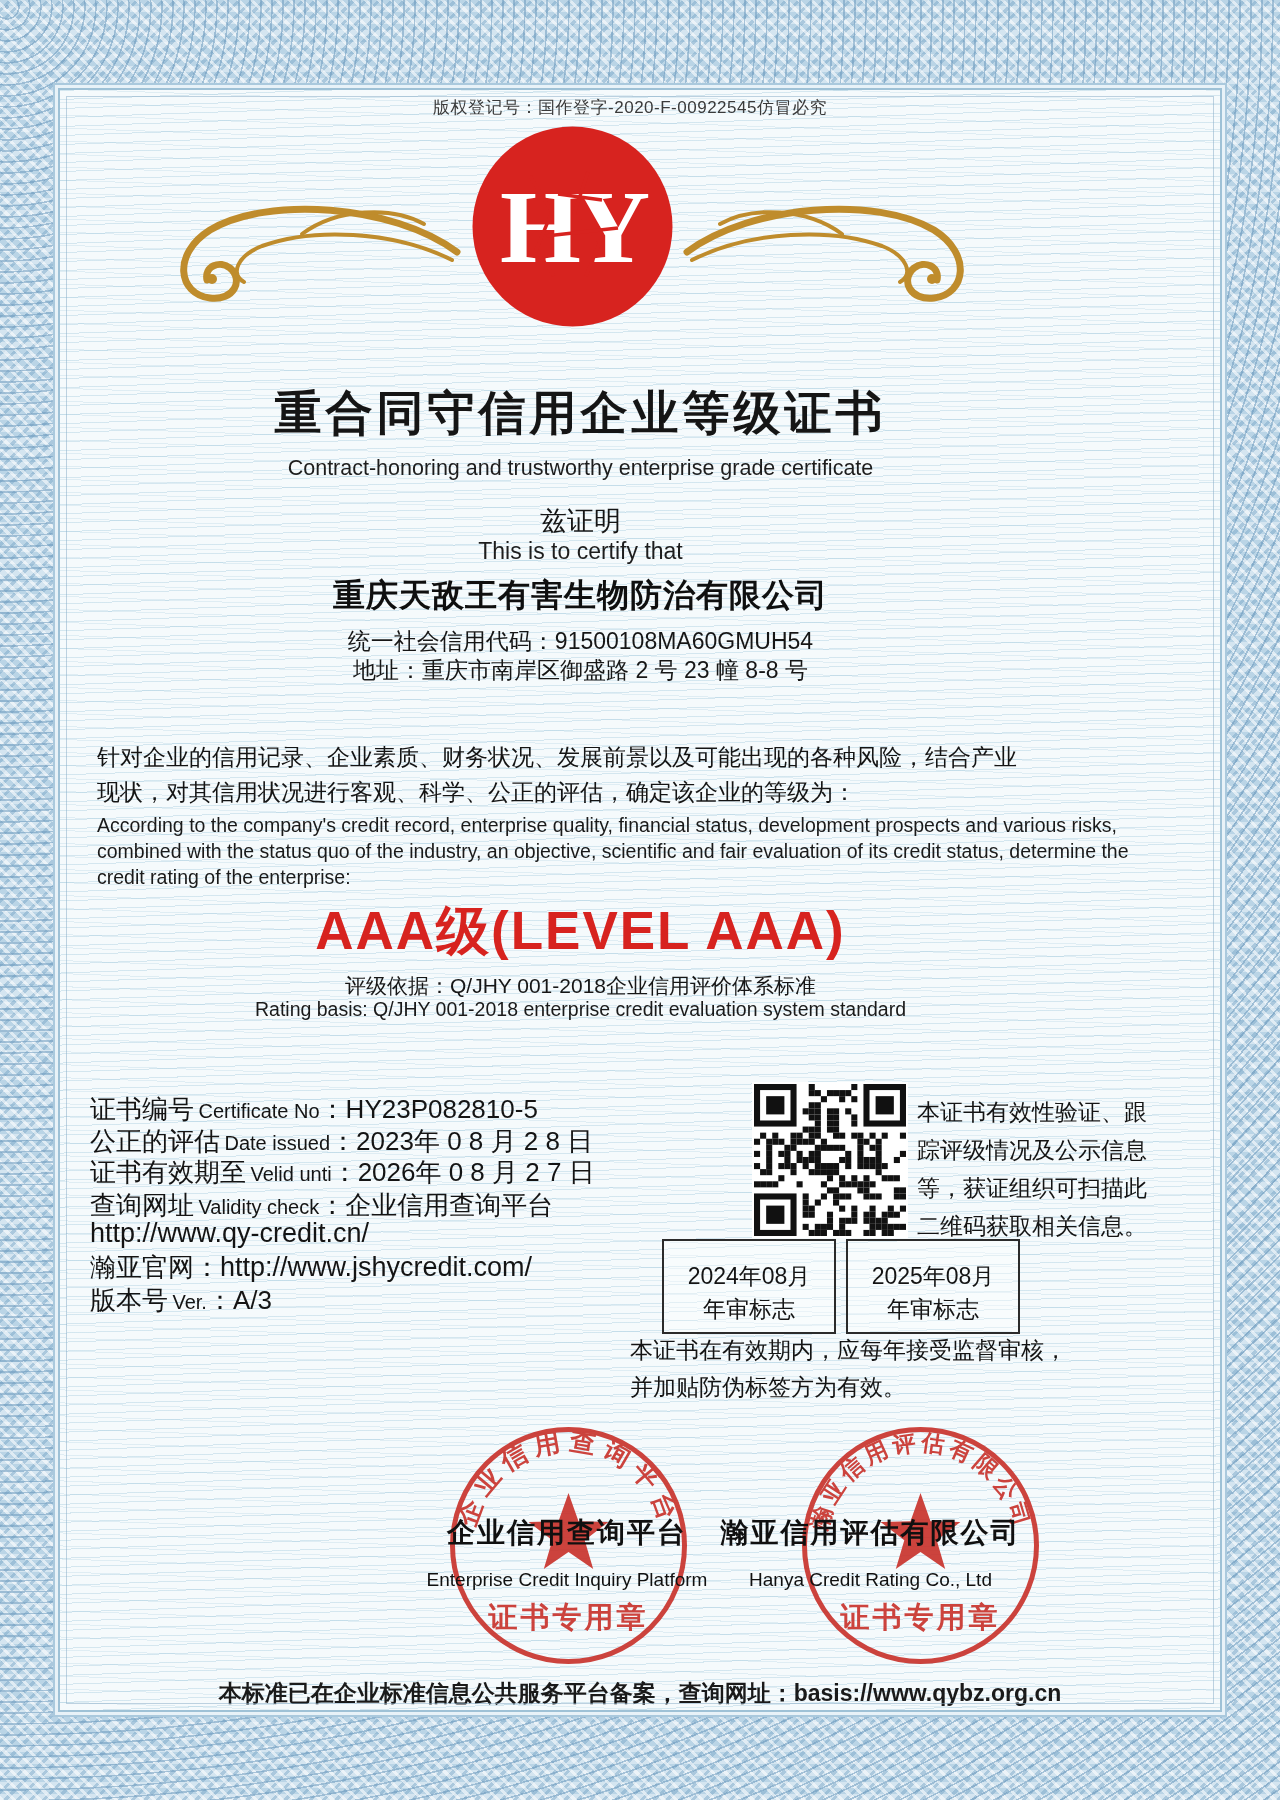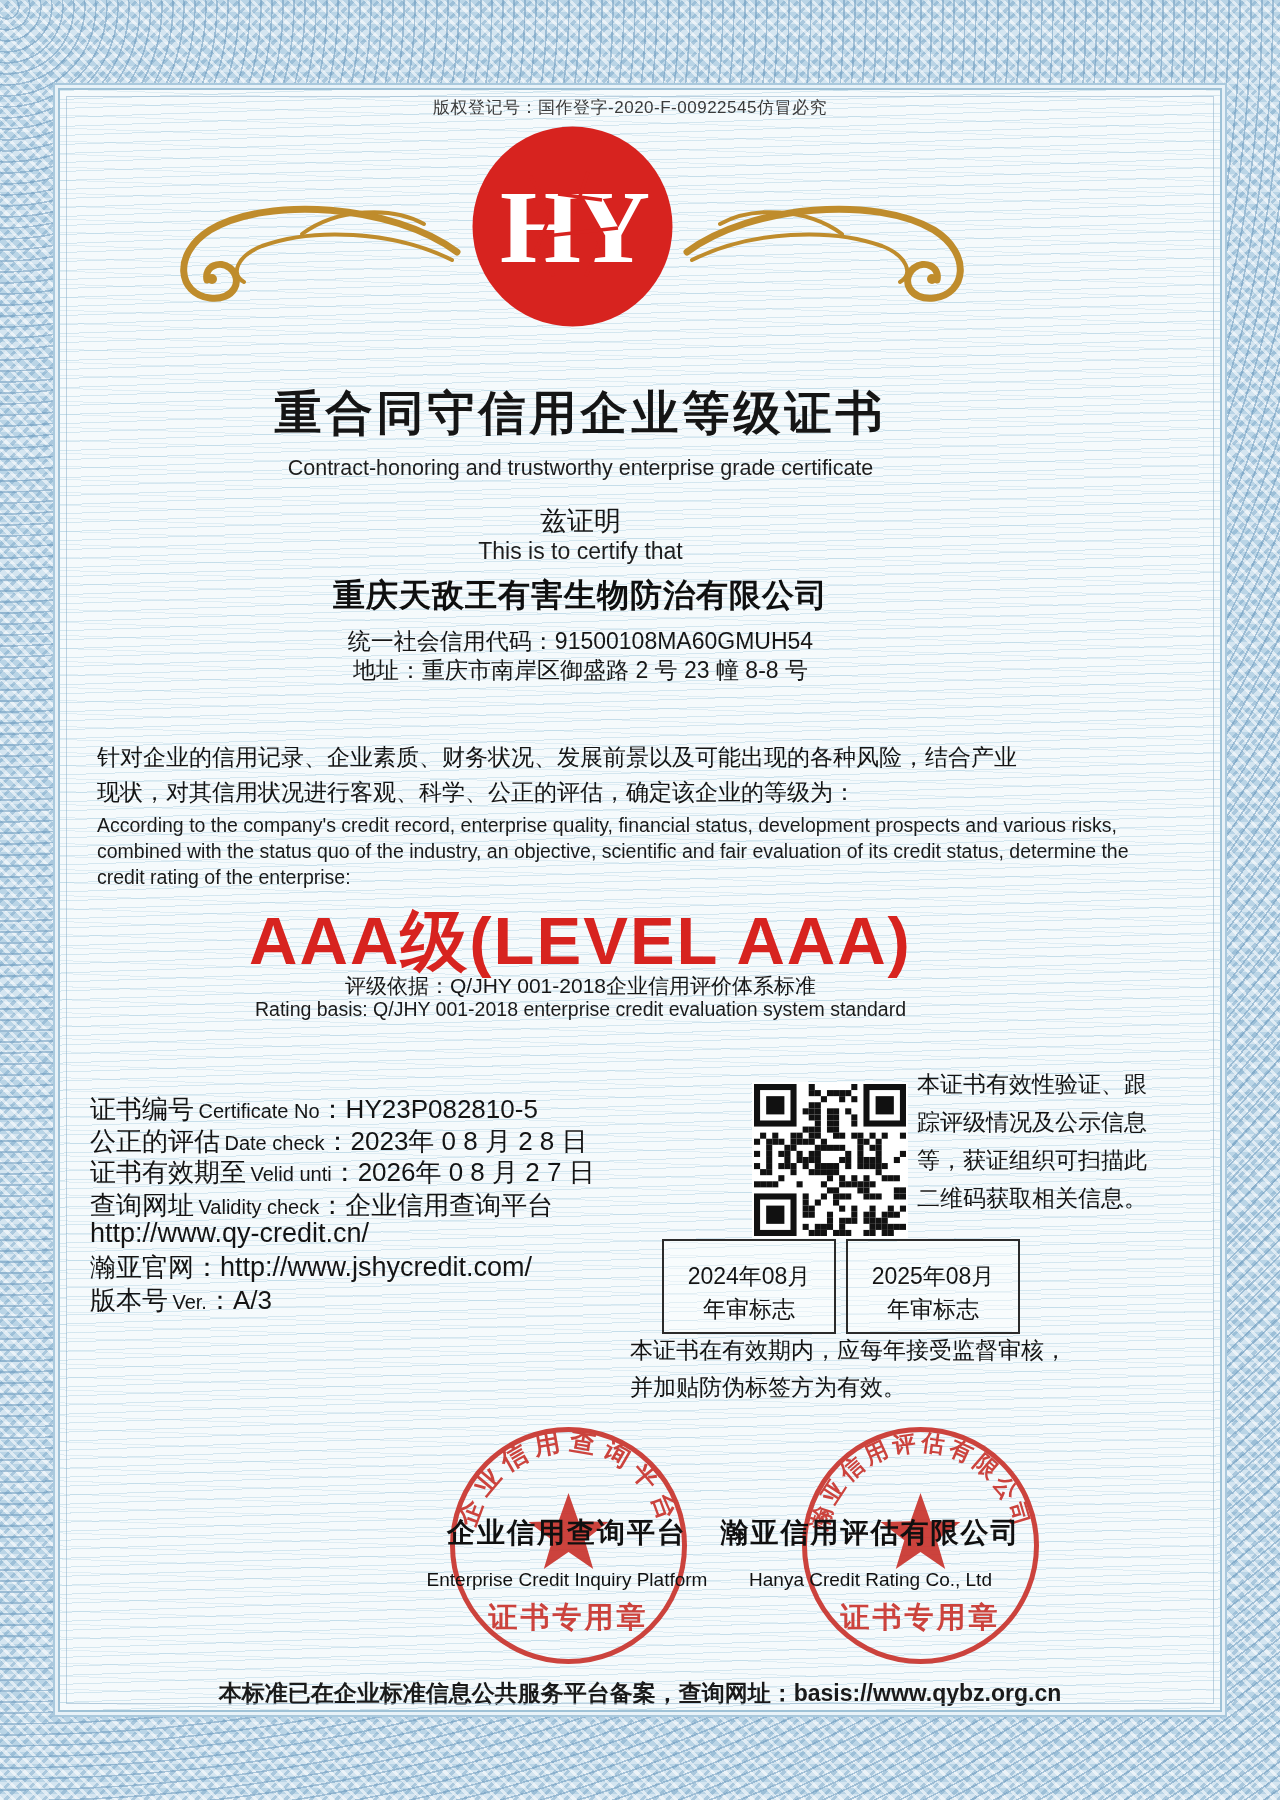--- a/index.html
+++ b/index.html
@@ -41,34 +41,34 @@
   .title-en{top:366px;font-size:21.5px;color:#1d1d1d;}
   .certify-cn{top:413px;font-size:27px;color:#151515;}
   .certify-en{top:448px;font-size:23px;color:#1d1d1d;}
   .company{top:484px;font-size:32px;font-weight:bold;letter-spacing:1px;color:#0f0f0f;}
   .code-line{top:536px;font-size:23px;color:#161616;}
   .addr-line{top:565px;font-size:23px;color:#161616;}
 
   .para-cn{top:650px;left:37px;right:58px;font-size:23px;line-height:35px;color:#141414;text-align:left;}
   .para-en{top:722px;left:37px;right:58px;font-size:19.5px;line-height:26px;color:#1a1a1a;text-align:left;}
 
-  .level{top:806px;font-size:67px;font-weight:bold;letter-spacing:2px;color:#d7231f;}
+  .level{top:806px;font-size:53px;font-weight:bold;letter-spacing:2px;color:#d7231f;}
   .basis-cn{top:882px;font-size:21px;color:#161616;}
   .basis-en{top:908px;font-size:19.5px;color:#1a1a1a;}
 
   .detail-row{position:absolute;left:30px;white-space:nowrap;color:#141414;}
   .dl-cn{font-size:26px;}
   .dl-en{font-size:20px;}
   .dl-sep{font-size:26px;}
   .dl-val{font-size:26px;}
   .dl-url{font-size:27px;}
 
   .qr{left:692px;top:992px;width:152px;height:152px;background:#ffffff;padding:2px;}
   .qr svg{display:block;width:100%;height:100%;}
-  .qr-note{left:857px;top:975px;width:248px;font-size:23px;line-height:38px;color:#141414;text-align:left;}
+  .qr-note{left:857px;top:1003px;width:248px;font-size:23px;line-height:38px;color:#141414;text-align:left;}
 
   .yr-box{position:absolute;top:1149px;width:170px;height:72px;border:2px solid #2b2b2b;text-align:center;
           font-size:23px;line-height:33px;padding-top:19px;color:#141414;background:rgba(255,255,255,.35);}
   .validity-note{left:570px;top:1242px;width:450px;text-align:left;font-size:23px;line-height:37px;color:#141414;}
 
   .stamp{position:absolute;top:1333px;width:245px;height:245px;opacity:.92;}
   .stamp .ring{font-size:26px;font-weight:bold;letter-spacing:7px;fill:#c9342d;}
   .stamp .ring-long{font-size:23px;font-weight:bold;letter-spacing:4px;fill:#c9342d;}
   .stamp .sealbtm{font-size:29px;font-weight:bold;letter-spacing:3px;fill:#c9342d;text-anchor:middle;}
   .org{position:absolute;top:1424px;text-align:center;color:#101010;white-space:nowrap;}
@@ -132,21 +132,21 @@
     <div class="c level">AAA级(LEVEL AAA)</div>
     <div class="c basis-cn">评级依据：Q/JHY 001-2018企业信用评价体系标准</div>
     <div class="c basis-en">Rating basis: Q/JHY 001-2018 enterprise credit evaluation system standard</div>
 
     <div class="detail-row" style="top:1002px">
       <span class="dl-cn">证书编号</span>
       <span class="dl-en">Certificate No</span><span class="dl-sep">：</span><span class="dl-val">HY23P082810-5</span>
     </div>
     <div class="detail-row" style="top:1034px">
       <span class="dl-cn">公正的评估</span>
-      <span class="dl-en">Date check</span><span class="dl-sep">：</span><span class="dl-val">2023年 0 8 月 2 8 日</span>
+      <span class="dl-en">Date issued</span><span class="dl-sep">：</span><span class="dl-val">2023年 0 8 月 2 8 日</span>
     </div>
     <div class="detail-row" style="top:1065px">
       <span class="dl-cn">证书有效期至</span>
       <span class="dl-en">Velid unti</span><span class="dl-sep">：</span><span class="dl-val">2026年 0 8 月 2 7 日</span>
     </div>
     <div class="detail-row" style="top:1098px">
       <span class="dl-cn">查询网址</span>
       <span class="dl-en">Validity check</span><span class="dl-sep">：</span><span class="dl-val">企业信用查询平台</span>
     </div>
     <div class="detail-row dl-url" style="top:1128px">http://www.qy-credit.cn/</div>

